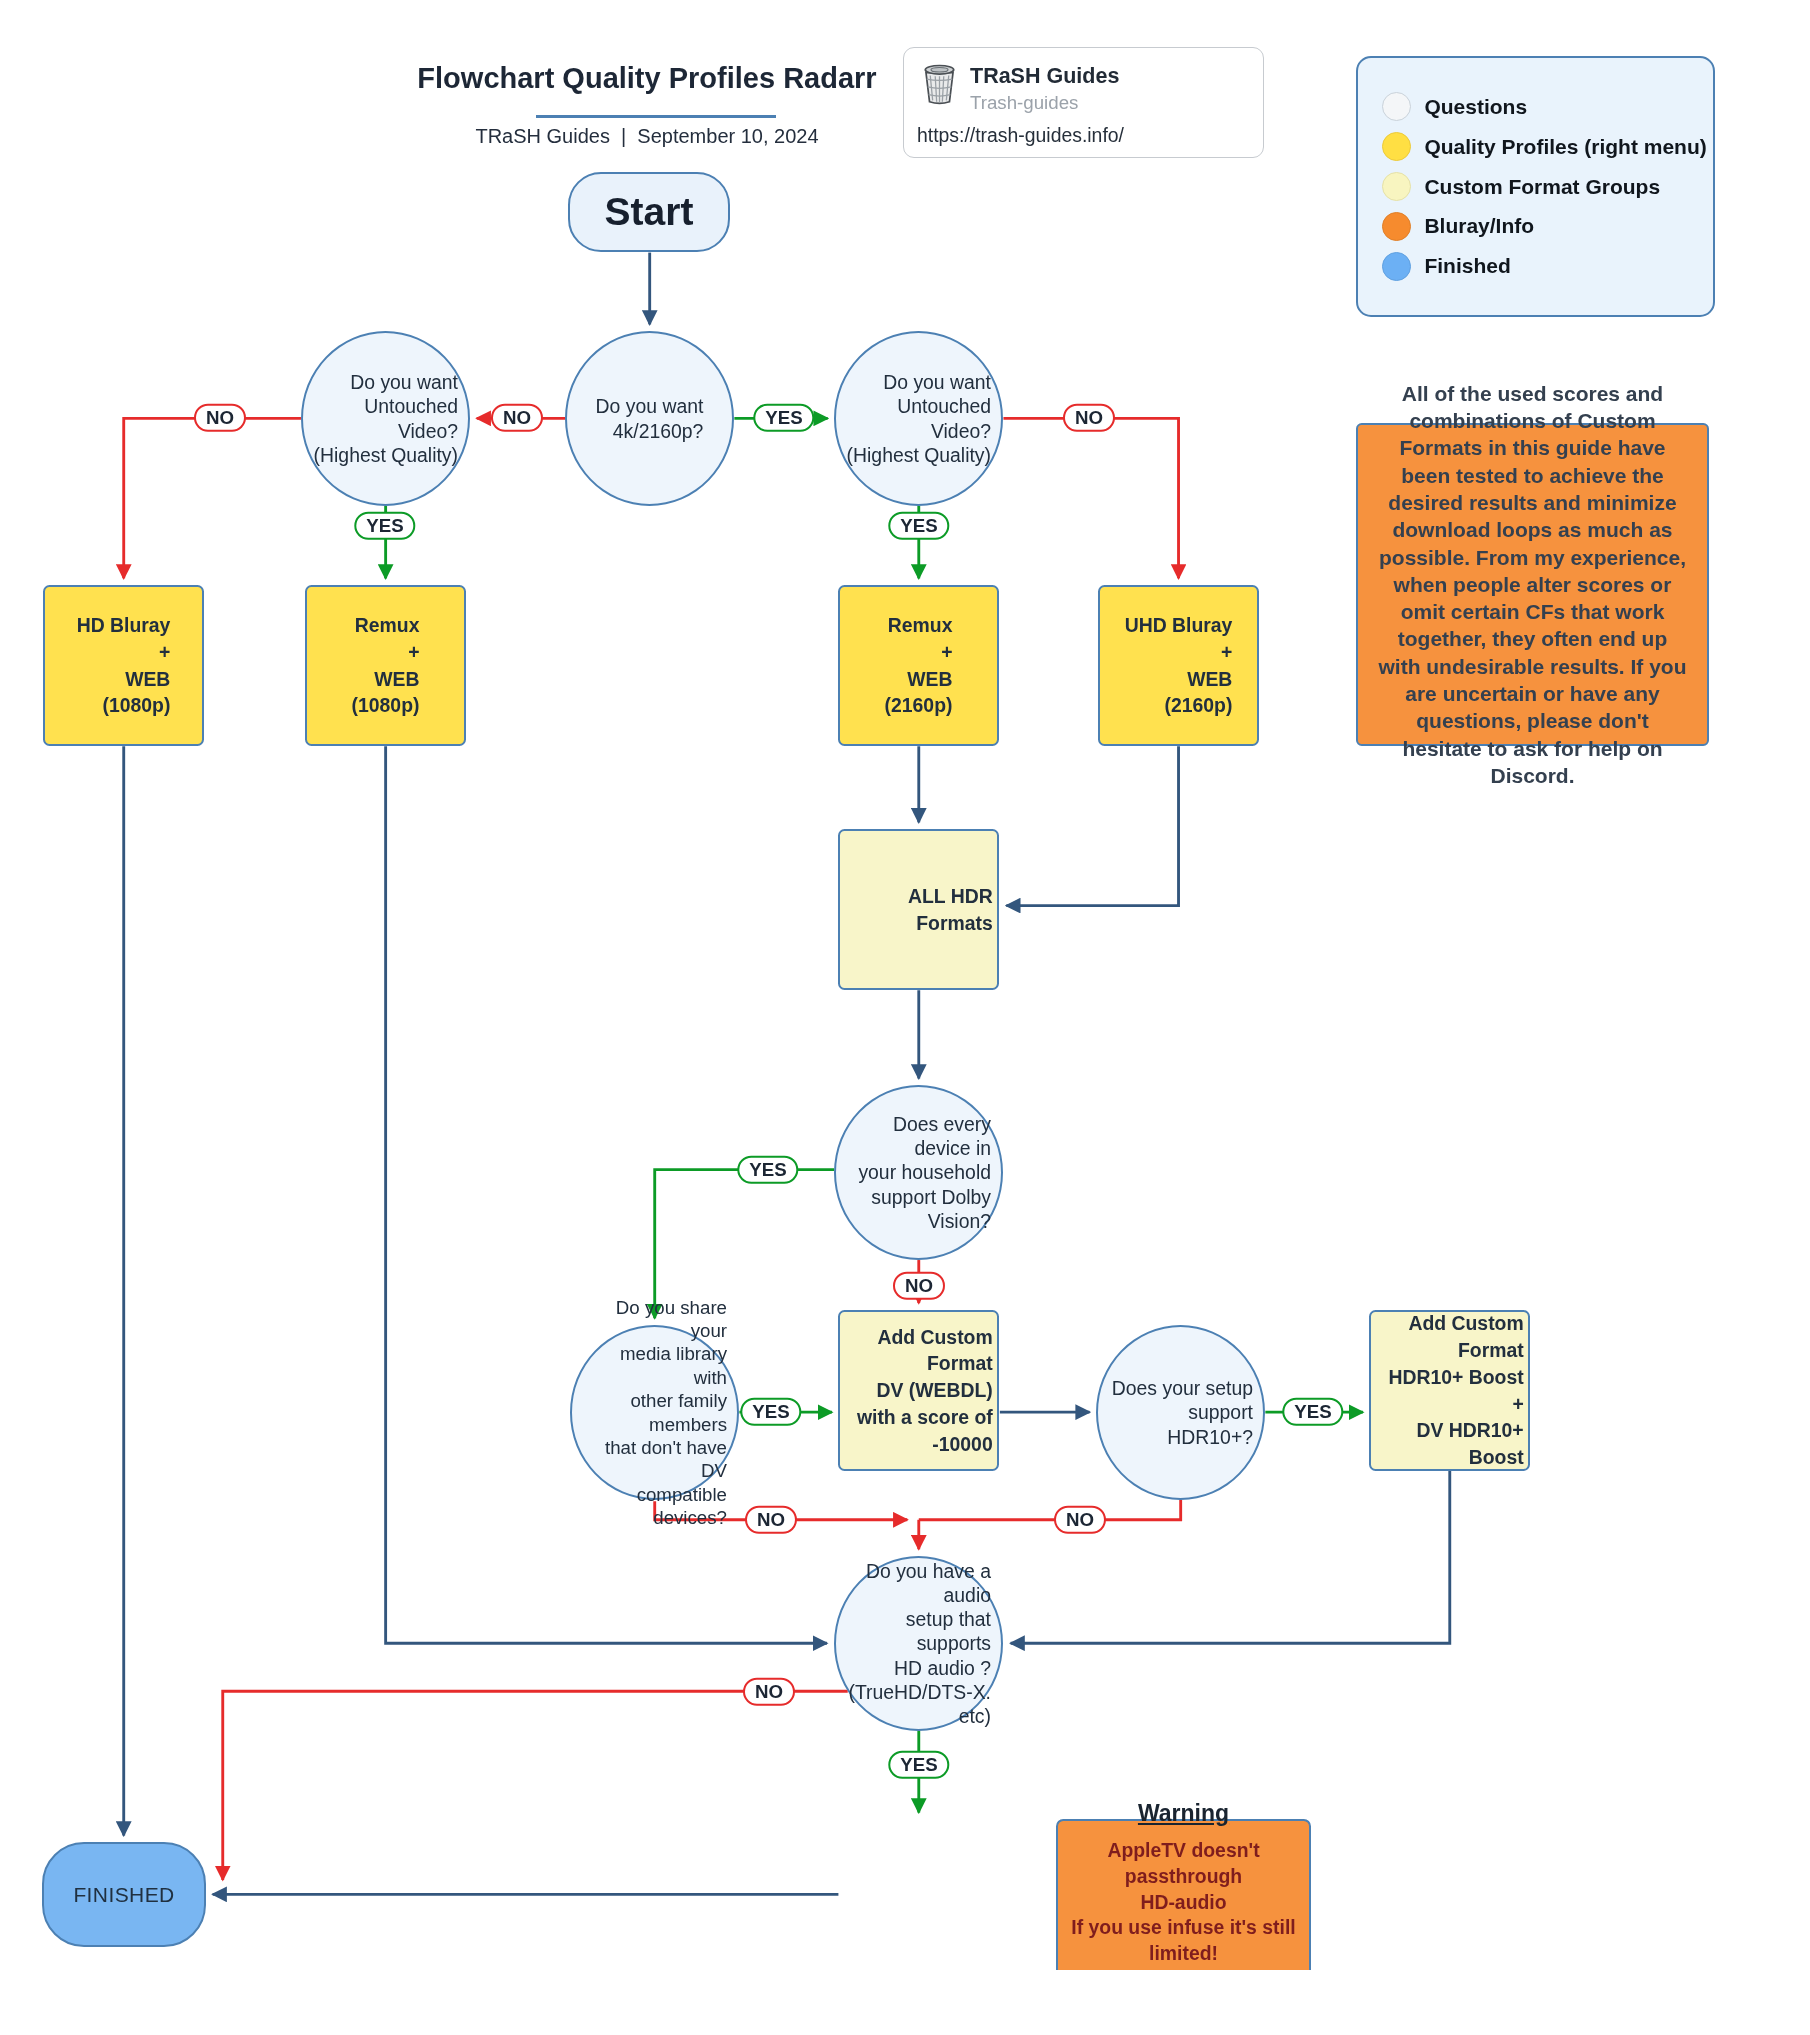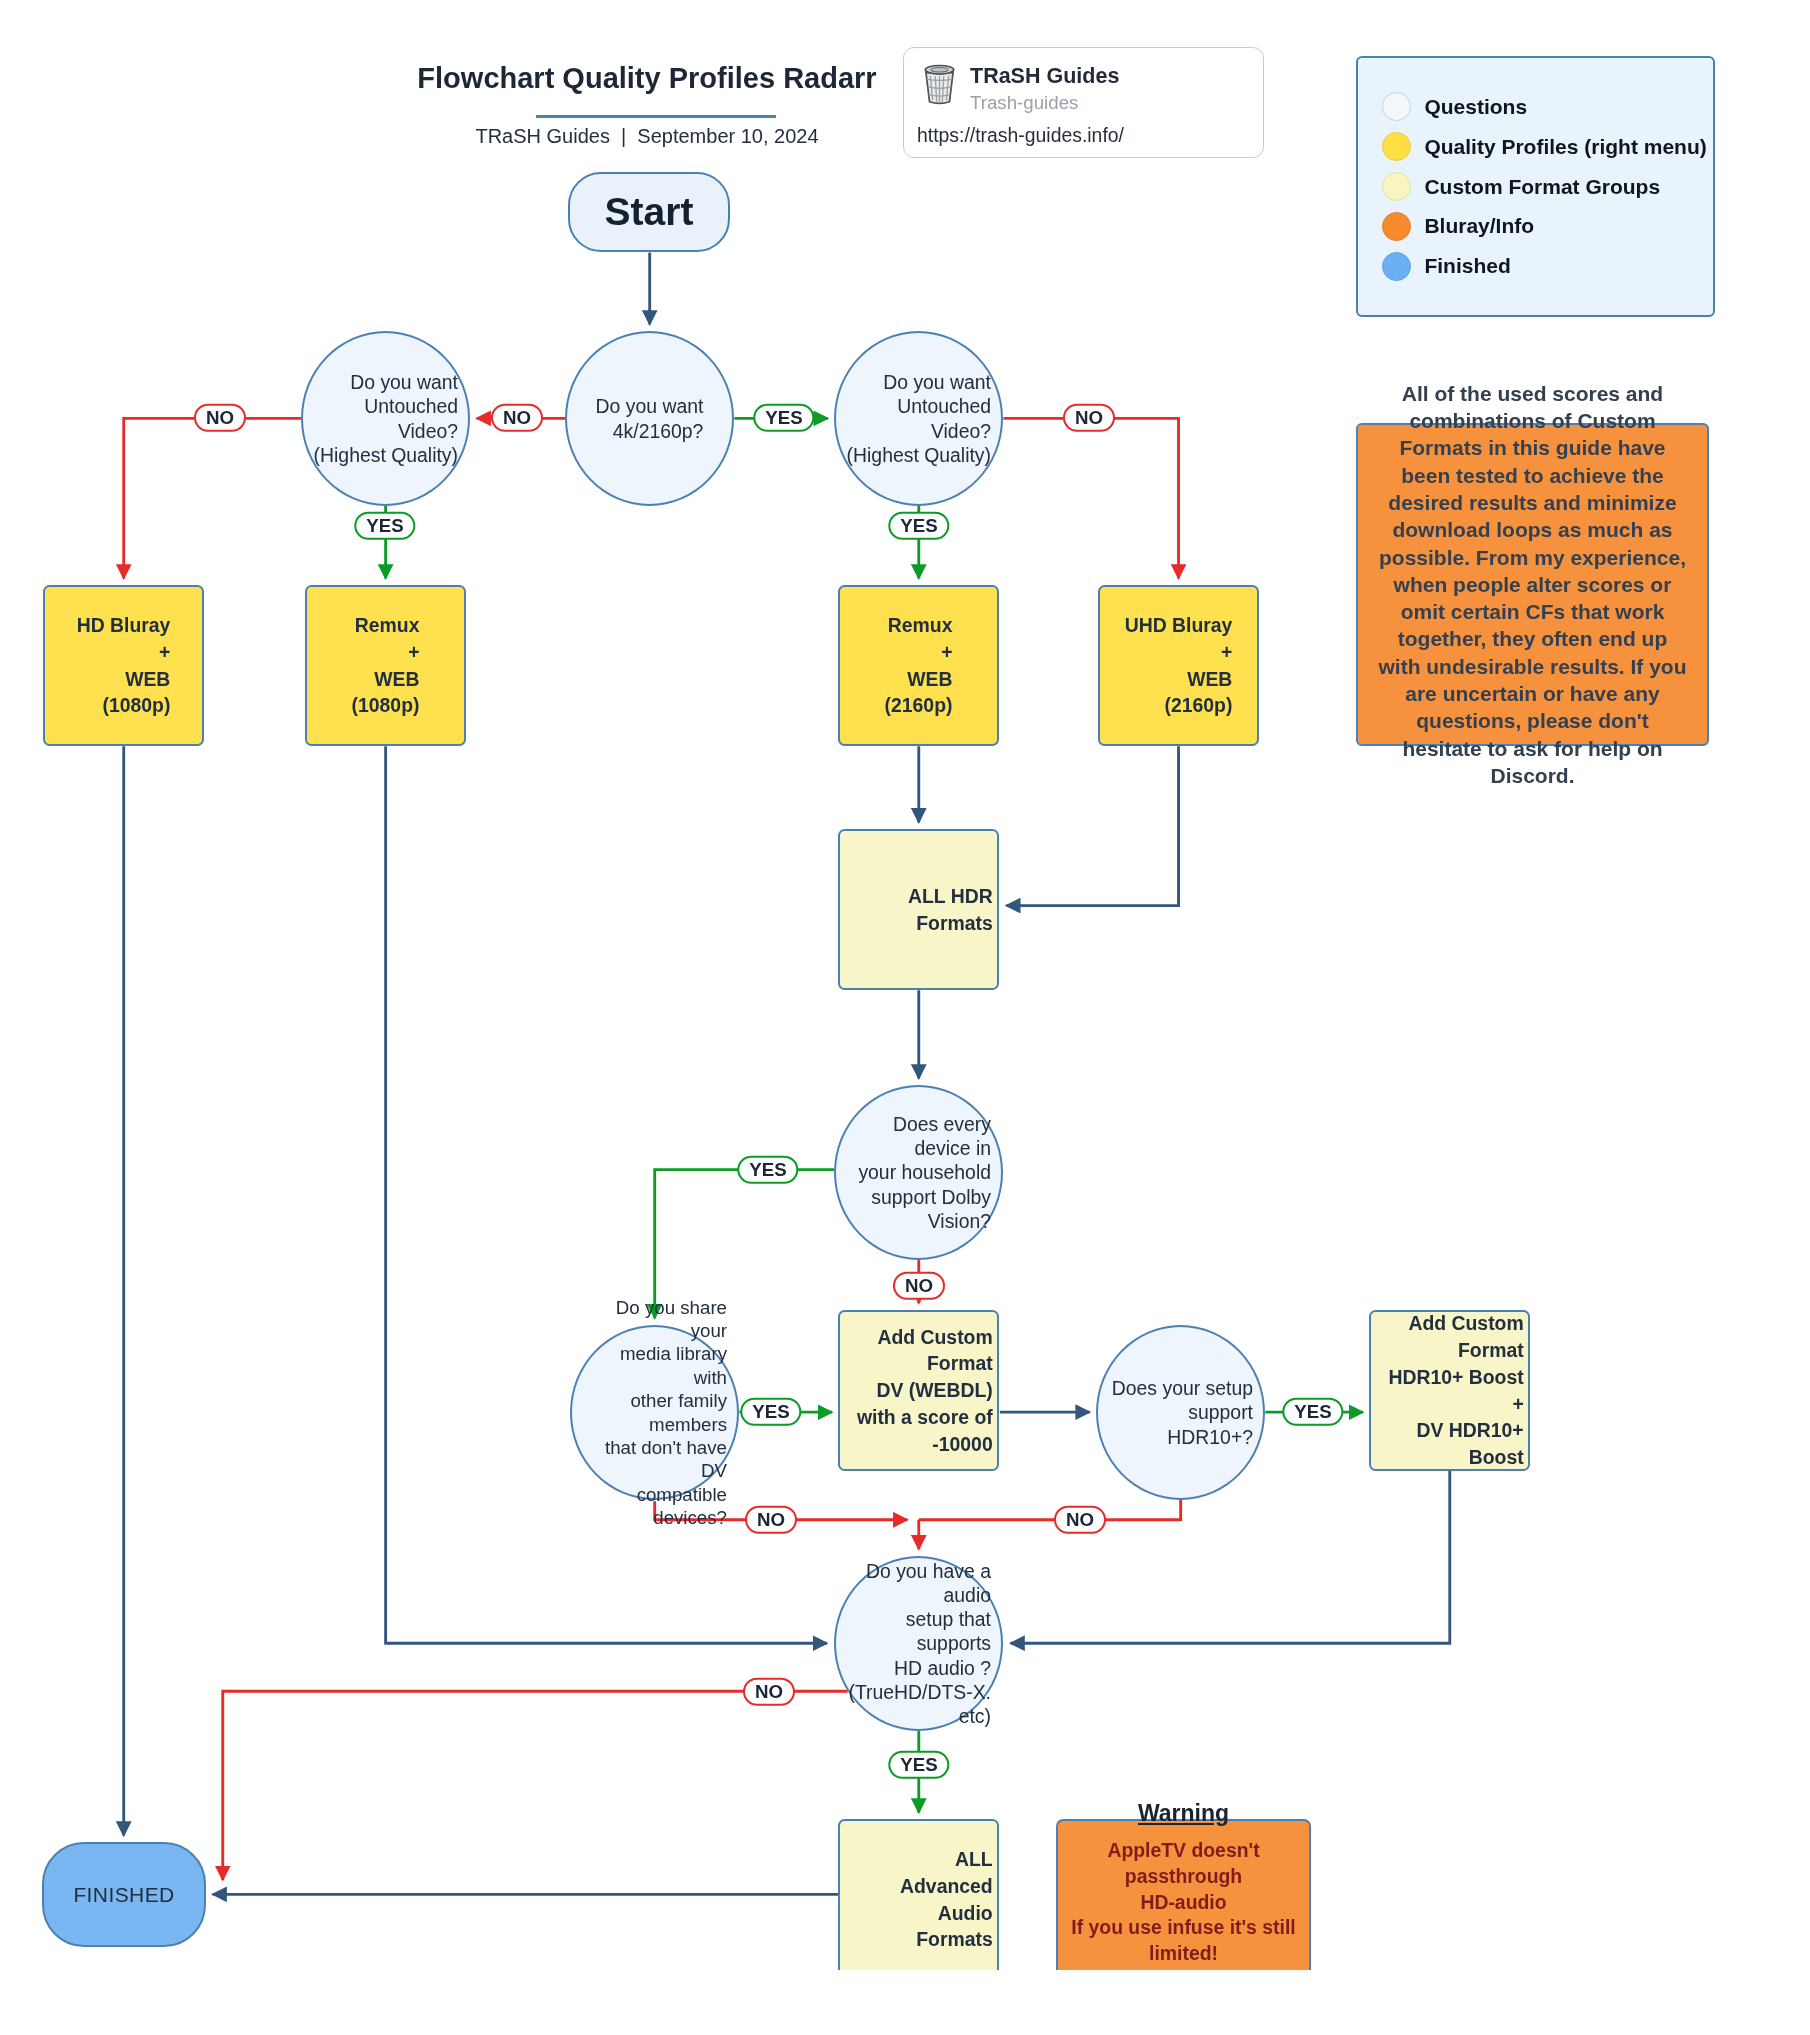--- a/index.html
+++ b/index.html
@@ -20,21 +20,21 @@
   
   .card { position:absolute; left:903px; top:47px; width:359px; height:109px;
           background:#ffffff; border:1.4px solid #c7cbd0; border-radius:11px; z-index:2; }
   .card-icon { position:absolute; left:17px; top:14.4px; }
   .card-name { position:absolute; left:66px; top:16px; font-size:21.5px; font-weight:bold; color:#222b36; }
   .card-handle { position:absolute; left:66px; top:44px; font-size:18.7px; color:#9ba2aa; }
   .card-url { position:absolute; left:13px; top:76px; font-size:19.4px; color:#262f3a; }
 
   
   .legend { position:absolute; left:1356px; top:56px; width:359px; height:261px;
-            background:#e9f3fc; border:2.2px solid #4c80b3; border-radius:6px;
+            background:#e9f3fc; border:2.2px solid #4c80b3; border-radius:15px;
             display:flex; flex-direction:column; justify-content:center; gap:10.8px;
             padding-left:24.4px; box-sizing:border-box; z-index:2; }
   .legend-row { display:flex; align-items:center; gap:13px; }
   .swatch { width:27px; height:27px; border-radius:50%; flex:0 0 auto; }
   .sw-questions { background:#f4f6f8; border:1.4px solid #c9d2da; }
   .sw-quality { background:#ffdf43; border:1.4px solid #ecca39; }
   .sw-cfg { background:#f8f5c0; border:1.4px solid #e5e1a7; }
   .sw-warning { background:#f68b2e; border:1.4px solid #e07f28; }
   .sw-finished { background:#6cb0f4; border:1.4px solid #5fa0e0; }
   .legend-label { font-size:21px; font-weight:bold; color:#10161d; }
@@ -216,23 +216,20 @@
   <div class="node box pale pre" style="left:1369px;top:1310px;">Add Custom Format
 HDR10+ Boost
 +
 DV HDR10+ Boost</div>
 
   <div class="node q-circle pre" style="left:834px;top:1556px;">Do you have a audio
 setup that supports
 HD audio ?
 (TrueHD/DTS-X. etc)</div>
 
-  <div class="node box pale pre" style="left:838px;top:1819px;">ALL
-Advanced Audio
-Formats</div>
 
   <div class="node finished">FINISHED</div>
 
   <div class="warnbox">
     <div class="warn-title">Warning</div>
     <div class="warn-body pre">AppleTV doesn't passthrough
 HD-audio
 If you use infuse it's still limited!</div>
     <div class="warn-note">check info in the guide</div>
   </div>

